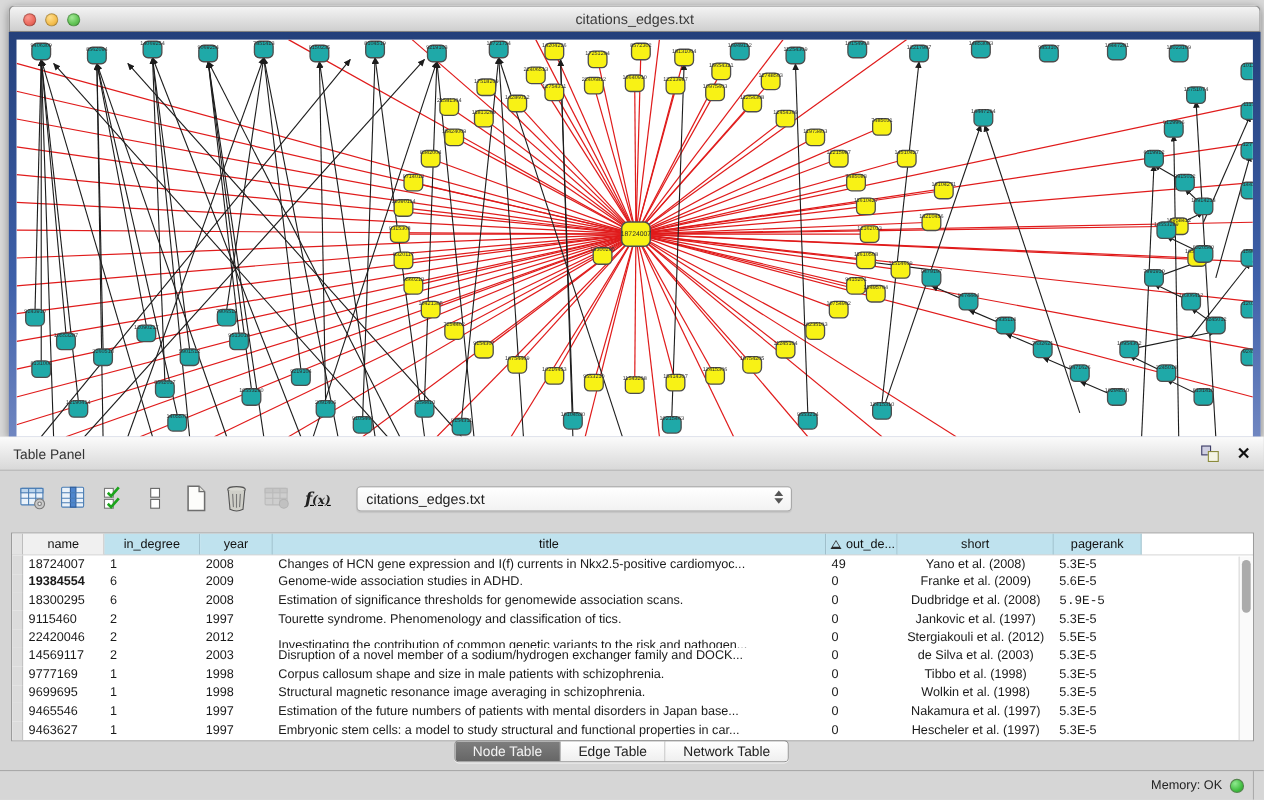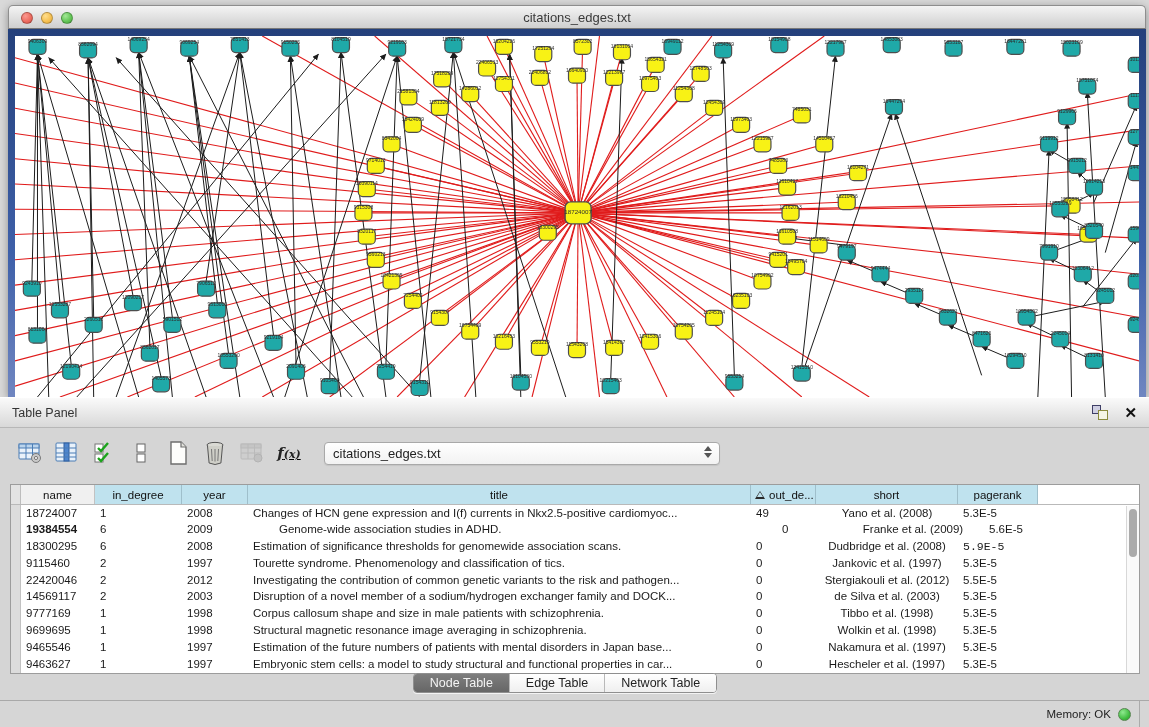--- a/index.html
+++ b/index.html
@@ -878,21 +878,21 @@
             <div class="td" style="width: 503px; flex-basis: 503px;">Changes of HCN gene expression and I(f) currents in Nkx2.5-positive cardiomyoc...</div>
             <div class="td" style="width: 65px; flex-basis: 65px;">49</div>
             <div class="td center" style="width: 142px; flex-basis: 142px;">Yano et al. (2008)</div>
             <div class="td" style="width: 80px; flex-basis: 80px;">5.3E-5</div>
           </div>
           <div class="trow">
             <div class="td gutter" style="width: 10px; flex-basis: 10px;"></div>
             <div class="td" style="width: 74px; flex-basis: 74px; font-weight: bold;">19384554</div>
             <div class="td" style="width: 87px; flex-basis: 87px;">6</div>
             <div class="td" style="width: 66px; flex-basis: 66px;">2009</div>
-            <div class="td" style="width: 503px; flex-basis: 503px; margin-left: 26px;">Genome-wide association studies in ADHD.</div>
+            <div class="td" style="width: 503px; flex-basis: 503px;">Genome-wide association studies in ADHD.</div>
             <div class="td" style="width: 65px; flex-basis: 65px;">0</div>
             <div class="td center" style="width: 142px; flex-basis: 142px;">Franke et al. (2009)</div>
             <div class="td" style="width: 80px; flex-basis: 80px;">5.6E-5</div>
           </div>
           <div class="trow">
             <div class="td gutter" style="width: 10px; flex-basis: 10px;"></div>
             <div class="td" style="width: 74px; flex-basis: 74px;">18300295</div>
             <div class="td" style="width: 87px; flex-basis: 87px;">6</div>
             <div class="td" style="width: 66px; flex-basis: 66px;">2008</div>
             <div class="td" style="width: 503px; flex-basis: 503px;">Estimation of significance thresholds for genomewide association scans.</div>
@@ -908,21 +908,21 @@
             <div class="td" style="width: 503px; flex-basis: 503px;">Tourette syndrome. Phenomenology and classification of tics.</div>
             <div class="td" style="width: 65px; flex-basis: 65px;">0</div>
             <div class="td center" style="width: 142px; flex-basis: 142px;">Jankovic et al. (1997)</div>
             <div class="td" style="width: 80px; flex-basis: 80px;">5.3E-5</div>
           </div>
           <div class="trow">
             <div class="td gutter" style="width: 10px; flex-basis: 10px;"></div>
             <div class="td" style="width: 74px; flex-basis: 74px;">22420046</div>
             <div class="td" style="width: 87px; flex-basis: 87px;">2</div>
             <div class="td" style="width: 66px; flex-basis: 66px;">2012</div>
-            <div class="td" style="width: 503px; flex-basis: 503px;">Investigating the contribution of common genetic variants to the risk and pathogen...</div>
+            <div class="td" style="width: 503px; flex-basis: 503px; margin-top: 7px;">Investigating the contribution of common genetic variants to the risk and pathogen...</div>
             <div class="td" style="width: 65px; flex-basis: 65px;">0</div>
             <div class="td center" style="width: 142px; flex-basis: 142px;">Stergiakouli et al. (2012)</div>
             <div class="td" style="width: 80px; flex-basis: 80px;">5.5E-5</div>
           </div>
           <div class="trow">
             <div class="td gutter" style="width: 10px; flex-basis: 10px;"></div>
             <div class="td" style="width: 74px; flex-basis: 74px;">14569117</div>
             <div class="td" style="width: 87px; flex-basis: 87px;">2</div>
             <div class="td" style="width: 66px; flex-basis: 66px;">2003</div>
             <div class="td" style="width: 503px; flex-basis: 503px;">Disruption of a novel member of a sodium/hydrogen exchanger family and DOCK...</div>

